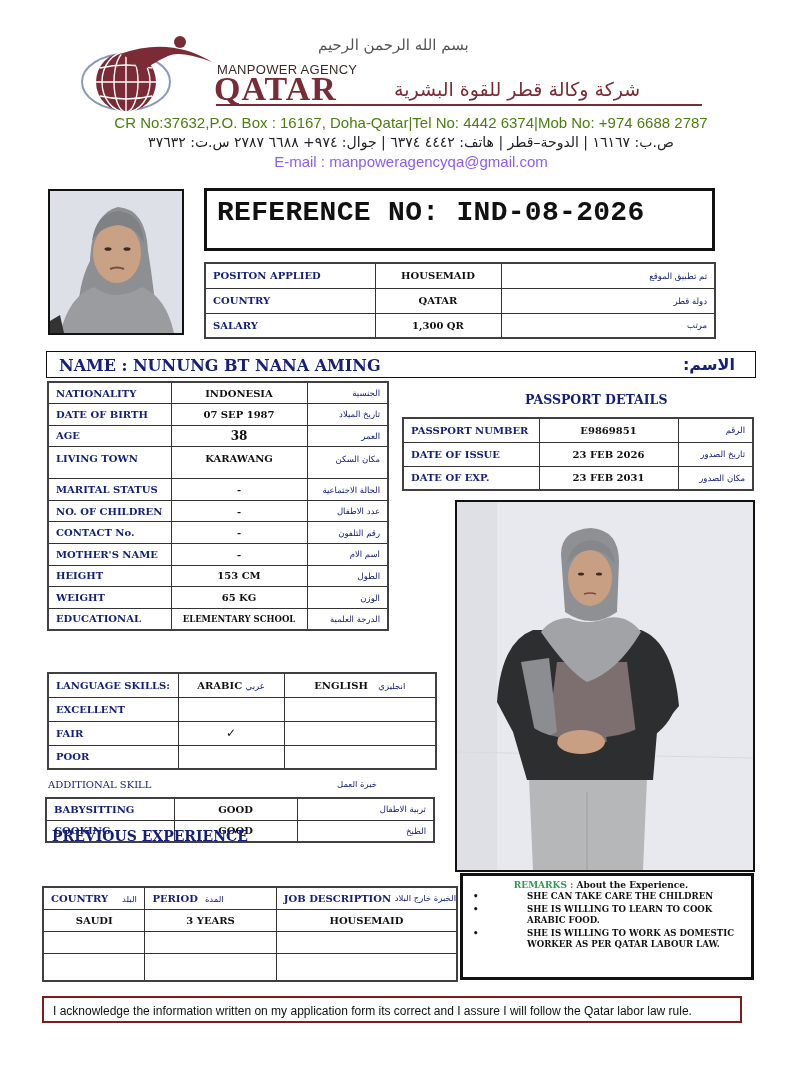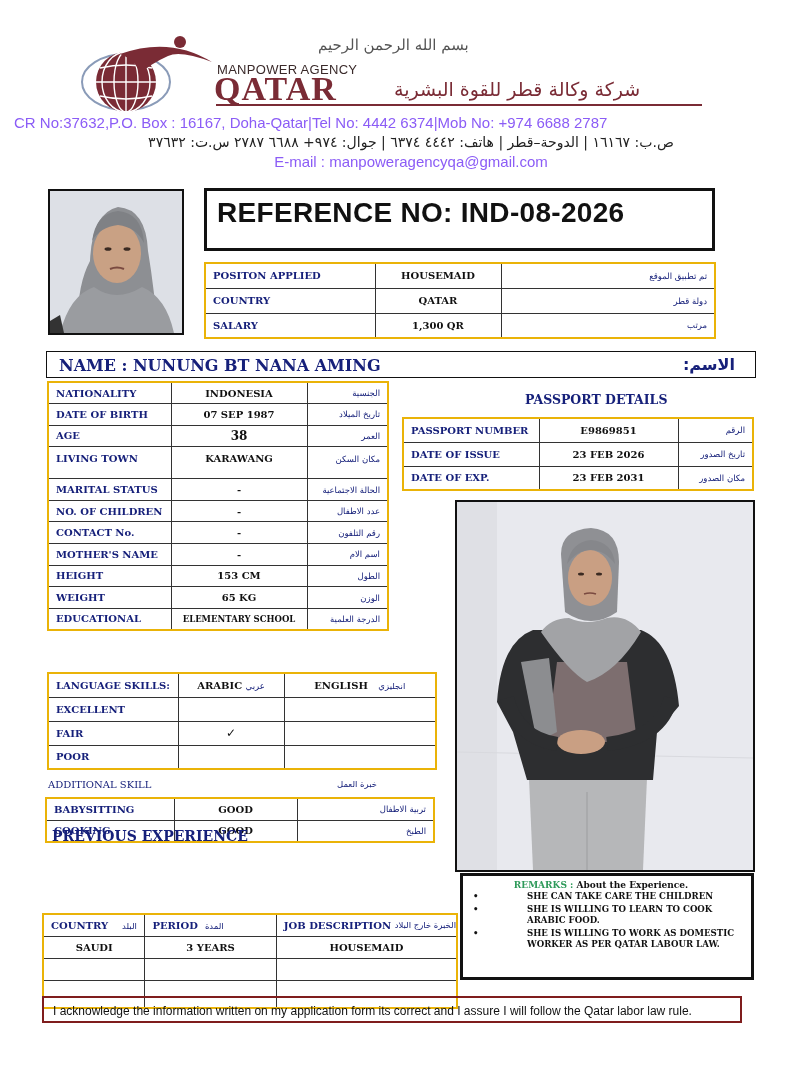--- a/index.html
+++ b/index.html
@@ -7,34 +7,34 @@
   body { position: relative; font-family: "DejaVu Serif", serif; color: #111; }
   .abs { position: absolute; }
 
   
   .logo { left: 80px; top: 34px; width: 140px; height: 80px; }
   .bismillah { left: 318px; top: 36px; font-size: 15px; color: #555; font-family: "DejaVu Serif", serif; letter-spacing: -0.5px; }
   .agency-small { left: 217px; top: 62px; font-family: "Liberation Sans", sans-serif; font-size: 13px; color: #3a2a2a; letter-spacing: 0.3px; }
   .agency-big { left: 214px; top: 70px; font-family: "Liberation Serif", serif; font-weight: bold; font-size: 34px; color: #7a2b35; letter-spacing: 1px; }
   .agency-ar { left: 394px; top: 78px; font-family: "DejaVu Sans", sans-serif; font-size: 19px; color: #7a2b35; direction: rtl; }
   .header-rule { left: 216px; top: 104px; width: 486px; height: 2px; background: #7a2b35; }
-  .contact-en { left: 0; width: 808px; top: 114px; font-family: "Liberation Sans", sans-serif; font-size: 15px; color: #8b5cf6; padding-left: 14px; }
+  .contact-en { left: 0; width: 808px; text-align: center; top: 114px; font-family: "Liberation Sans", sans-serif; font-size: 15px; color: #4d7c0f; padding-left: 14px; }
   .contact-ar { left: 0; width: 808px; text-align: center; top: 134px; font-family: "DejaVu Sans", sans-serif; font-size: 14px; color: #222; direction: rtl; padding-left: 14px; }
   .contact-email { left: 0; width: 808px; text-align: center; top: 153px; font-family: "Liberation Sans", sans-serif; font-size: 15px; color: #8b5cf6; padding-left: 14px; }
 
   
   .photo-small { left: 48px; top: 189px; width: 136px; height: 146px; border: 2px solid #111; overflow: hidden; background: #dfe0e4; }
   .photo-big { left: 455px; top: 500px; width: 300px; height: 372px; border: 2px solid #111; overflow: hidden; background: #e9eaee; }
 
   
   .ref-box { left: 204px; top: 188px; width: 511px; height: 63px; border: 3px solid #111; }
-  .ref-text { position: absolute; left: 10px; top: 6px; font-family: Liberation Sans, sans-serif; font-weight: bold; font-size: 28px; color: #111; letter-spacing: 0.3px; }
+  .ref-text { position: absolute; left: 10px; top: 6px; font-family: Liberation Mono, monospace; font-weight: bold; font-size: 28px; color: #111; letter-spacing: 0.3px; }
 
   table { border-collapse: collapse; }
-  .tbl { position: absolute; border: 2px solid #eab308; }
+  .tbl { position: absolute; border: 2px solid #404040; }
   .tbl td { border: 1px solid #333; font-family: "DejaVu Serif", serif; font-weight: bold; font-size: 10px; padding: 0 7px; white-space: nowrap; vertical-align: middle; }
   .lbl { color: #16207a; }
   .val { color: #111; text-align: center; }
   .ar { color: #16207a; direction: rtl; text-align: left; font-family: "DejaVu Sans", sans-serif; font-weight: normal !important; font-size: 8.5px !important; }
   .ar-r { text-align: right; }
 
   .job-tbl { left: 204px; top: 262px; width: 512px; }
   .job-tbl td { height: 25px; }
 
   .name-box { left: 46px; top: 351px; width: 710px; height: 27px; border: 1px solid #111; }
@@ -51,21 +51,21 @@
 
   .lang-tbl { left: 47px; top: 672px; width: 390px; }
   .lang-tbl td { height: 24px; }
 
   .addl-title { left: 48px; top: 779px; font-family: "DejaVu Serif", serif; font-weight: normal; font-size: 10px; color: #16207a; }
   .addl-ar { left: 337px; top: 779px; font-family: "DejaVu Sans", sans-serif; font-size: 8.5px; color: #16207a; direction: rtl; }
   .skill-tbl { left: 45px; top: 797px; width: 390px; }
   .skill-tbl td { height: 22px; }
 
   .prev-title { left: 52px; top: 828px; font-family: "DejaVu Serif", serif; font-weight: bold; font-size: 14px; color: #16207a; }
-  .exp-tbl { left: 42px; top: 886px; width: 416px; margin-top: 27px; }
+  .exp-tbl { left: 42px; top: 886px; width: 416px; }
   .exp-tbl td { height: 22px; }
   .exp-tbl tr.empty td { height: 22px; }
   .exp-tbl tr.empty2 td { height: 28px; }
 
   .remarks-box { left: 460px; top: 873px; width: 294px; height: 107px; border: 3px solid #111; padding: 4px 8px; }
   .remarks-head { text-align: center; font-family: "DejaVu Serif", serif; font-size: 9px; font-weight: bold; color: #111; margin-left: -12px; }
   .remarks-head .rk { color: #2e9a5a; }
   .remarks-list { list-style: none; margin-top: 1px; }
   .remarks-list li { position: relative; padding-left: 56px; font-family: "DejaVu Serif", serif; font-weight: bold; font-size: 8.6px; line-height: 11.5px; color: #111; margin-bottom: 1px; }
   .remarks-list li .bullet { position: absolute; left: 2px; top: 0; }

